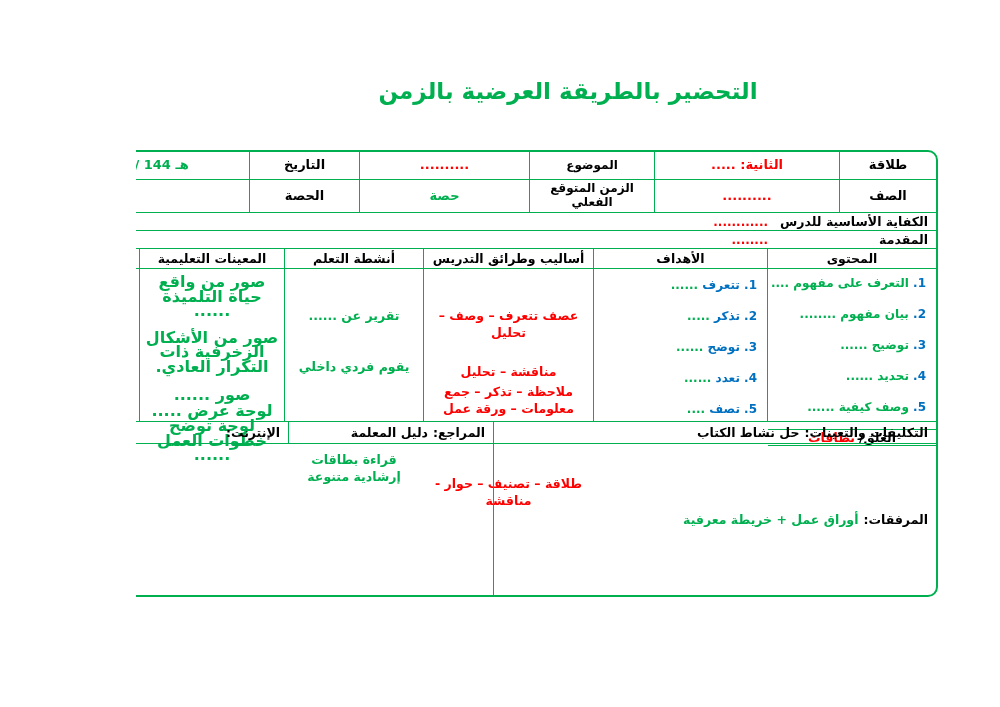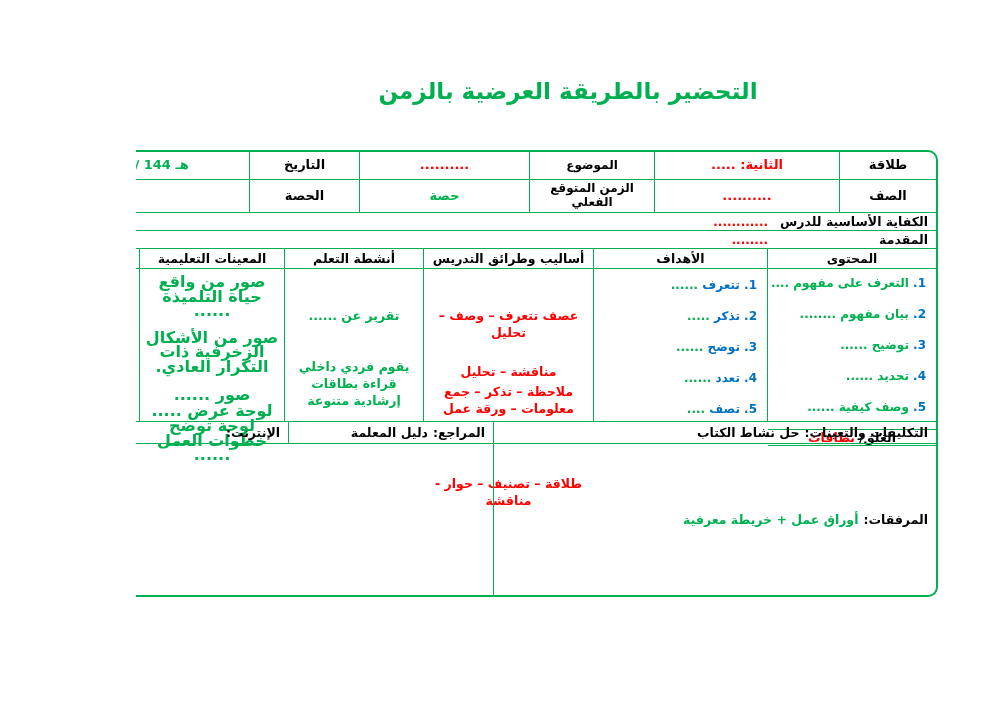--- a/index.html
+++ b/index.html
@@ -53,21 +53,21 @@
   .closure-rest { height:28px; }
 
   .col-objectives { padding:7px 10px 13px 2px; }
 
   .col-methods { text-align:center; color:var(--red,#ff0000); padding:0 5px; }
   .col-methods p { line-height:17px; font-size:12.5px; }
   .m1 { margin-top:38px; } .m2 { margin-top:22px; } .m3 { margin-top:3px; } .m4 { margin-top:58px; }
 
   .col-activities { text-align:center; color:var(--green,#00b050); padding:0 4px; }
   .col-activities p { line-height:17px; font-size:12.5px; }
-  .a1 { margin-top:38px; } .a2 { margin-top:34px; } .a3 { }
+  .a1 { margin-top:38px; } .a2 { margin-top:34px; } .a3 { margin-top:76px; }
 
   .col-aids { text-align:center; color:var(--green,#00b050); padding:6px 4px 0; }
   .col-aids p { line-height:14.5px; font-size:16px; }
   .d2 { margin-top:12px; } .d3 { margin-top:13px; } .d4 { margin-top:14px; }
   .d5 { margin-top:1px; } .d6 { margin-top:1px; }
 
   .col-time { text-align:center; color:var(--red,#ff0000); }
   .col-time div { line-height:17px; font-size:13px; }
   .t1 { margin-top:39px; } .t2 { margin-top:14px; } .t3 { margin-top:44px; }
   .t4 { margin-top:18px; } .t5 { margin-top:13px; }

